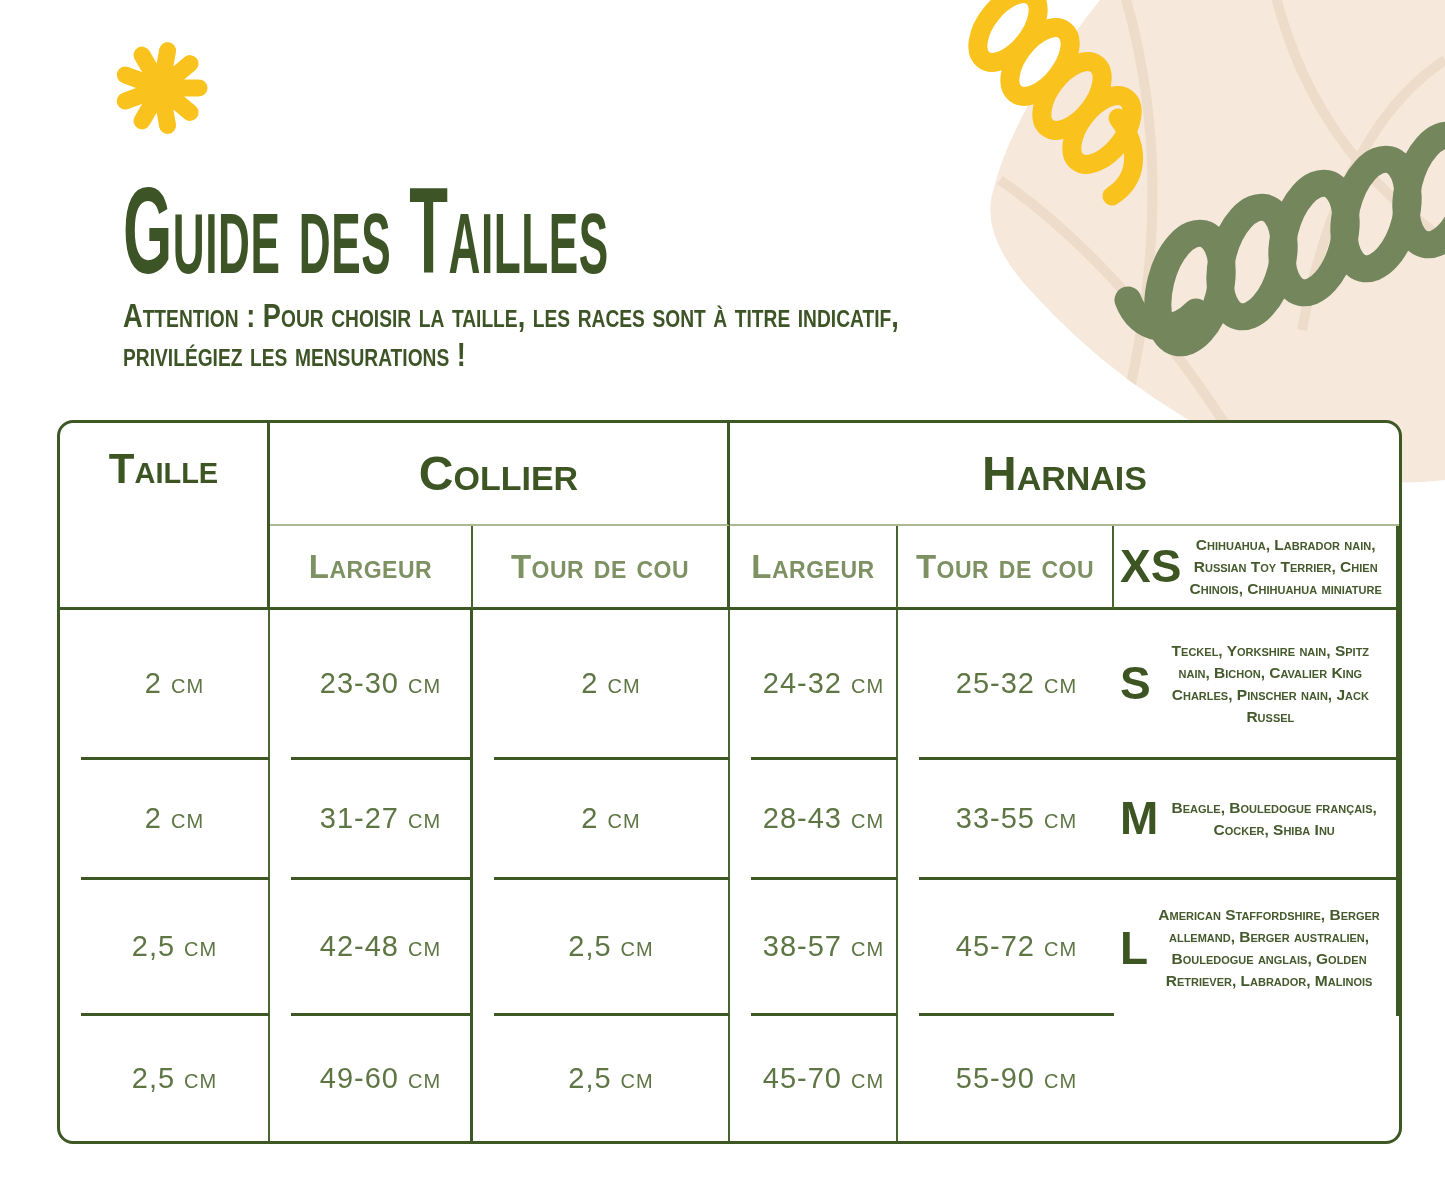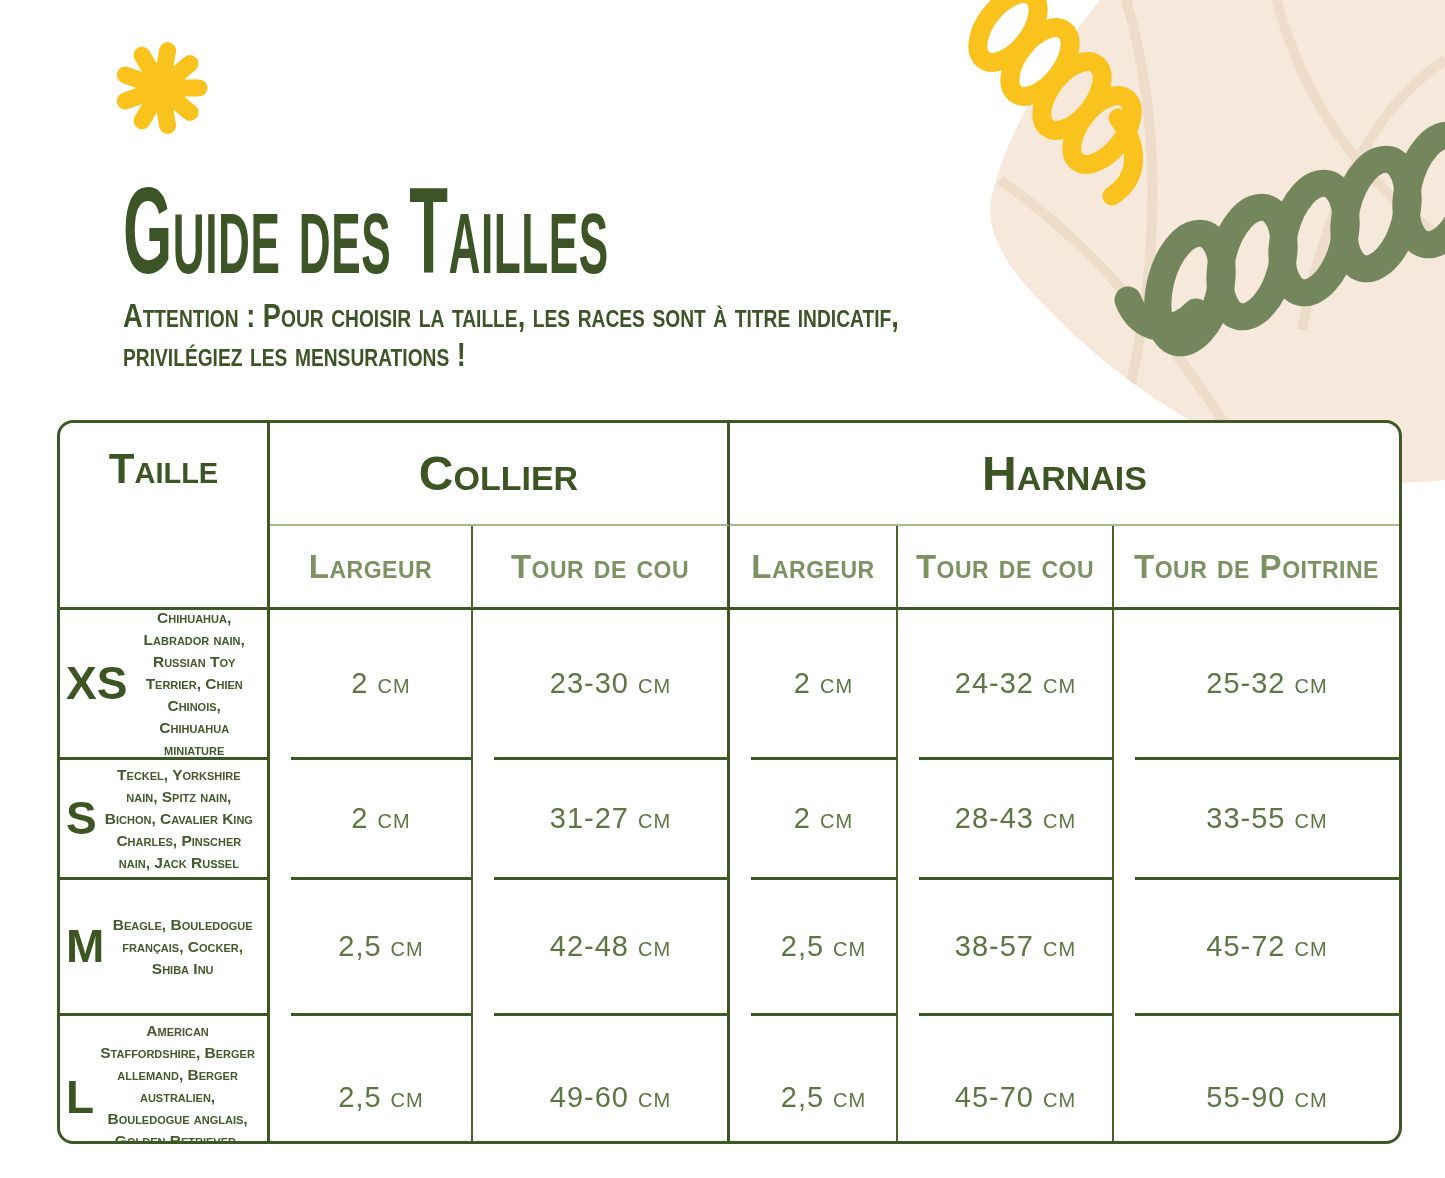--- a/index.html
+++ b/index.html
@@ -110,21 +110,20 @@
   <div class="size-table">
 
     <div class="cell corner br3 bb3">Taille</div>
     <div class="cell group-harnais bbl">Harnais</div>
     <div class="cell group-collier br3 bbl">Collier</div>
 
     <div class="cell subhdr br2 bb3">Largeur</div>
     <div class="cell subhdr br3 bb3">Tour de cou</div>
     <div class="cell subhdr br2 bb3">Largeur</div>
     <div class="cell subhdr br2 bb3">Tour de cou</div>
-    <div class="cell subhdr bb3">Tour de Poitrine</div>
 
     <div class="cell size-cell br3 bb3">
       <div class="size-letter">XS</div>
       <div class="breeds">Chihuahua, Labrador nain, Russian Toy Terrier, Chien Chinois, Chihuahua miniature</div>
     </div>
     <div class="cell val br2 bb3">2 cm</div>
     <div class="cell val br3 bb3">23-30 cm</div>
     <div class="cell val br2 bb3">2 cm</div>
     <div class="cell val br2 bb3">24-32 cm</div>
     <div class="cell val bb3">25-32 cm</div>

